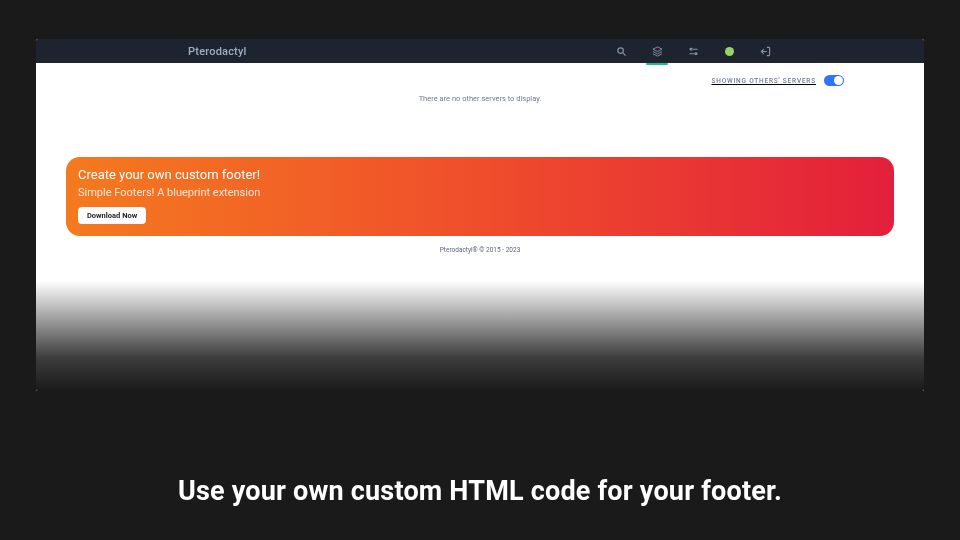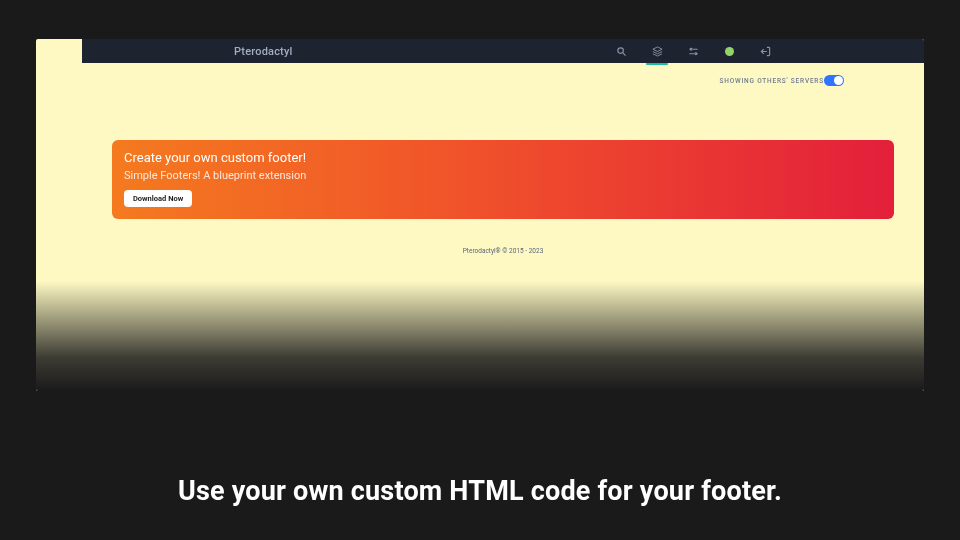--- a/index.html
+++ b/index.html
@@ -2,24 +2,23 @@
 <html><head>
 <meta charset="utf-8">
 <style>
   * { box-sizing: border-box; margin: 0; padding: 0; }
   html, body { width: 960px; height: 540px; background: #1a1a1a; font-family: -apple-system, BlinkMacSystemFont, "Segoe UI", Roboto, sans-serif; overflow: hidden; }
   .stage { position: absolute; inset: 0; background: #1a1a1a; }
   .panel-window {
     position: absolute;
     left: 36px; top: 39px;
     width: 888px; height: 352px;
-    background: #fef9c3;
+    background: #ffffff;
     border-radius: 2px;
     overflow: hidden;
-    padding-left: 46px;
   }
   .panel-fade {
     position: absolute;
     left: 0; right: 0; bottom: 0; height: 110px;
     background: linear-gradient(to bottom, rgba(26,26,26,0) 0%, rgba(26,26,26,0.85) 70%, #1a1a1a 100%);
     pointer-events: none;
   }
   
   .topbar {
     height: 24px;
@@ -63,21 +62,22 @@
   }
   
   .content {
     padding: 0 30px;
   }
   .toggle-row {
     display: flex;
     justify-content: flex-end;
     align-items: center;
     padding: 12px 50px 0 0;
-    gap: 0;
+    gap: 8px;
+    text-decoration: underline;
   }
   .toggle-label {
     color: #6e7a91;
     font-size: 6.5px;
     letter-spacing: .8px;
     font-weight: 500;
   }
   .toggle {
     width: 20px; height: 11px;
     background: #2f74ff;
@@ -91,21 +91,21 @@
   }
   .empty-msg {
     text-align: center;
     color: #6e7a91;
     font-size: 7.5px;
     margin-top: 8px;
   }
   
   .footer-banner {
     margin: 54px 0 0 0;
-    border-radius: 6px;
+    border-radius: 14px;
     padding: 10px 12px 12px 12px;
     background: linear-gradient(90deg, #f47a1f 0%, #f0522a 45%, #e31f3b 100%);
     color: #ffffff;
   }
   .footer-title {
     font-size: 13px;
     font-weight: 400;
   }
   .footer-sub {
     font-size: 11px;
@@ -119,21 +119,21 @@
     color: #1f1f1f;
     font-size: 7.5px;
     font-weight: 700;
     padding: 4px 9px;
     border-radius: 4px;
   }
   .copyright {
     text-align: center;
     color: #5b6578;
     font-size: 6.5px;
-    margin-top: 28px;
+    margin-top: 10px;
   }
   
   .caption {
     position: absolute;
     left: 0; right: 0;
     top: 475px;
     text-align: center;
     color: #ffffff;
     font-weight: 700;
     font-size: 27px;
@@ -192,20 +192,21 @@
 
     <div class="content">
 
       <div class="toggle-row">
         <span class="toggle-label">SHOWING OTHERS' SERVERS</span>
         <div class="toggle">
           <div class="knob"></div>
         </div>
       </div>
 
+      <div class="empty-msg">There are no other servers to display.</div>
 
       <div class="footer-banner">
         <div class="footer-title">Create your own custom footer!</div>
         <div class="footer-sub">Simple Footers! A blueprint extension</div>
         <div class="download-btn">Download Now</div>
       </div>
 
       <div class="copyright">Pterodactyl® © 2015 - 2023</div>
 
     </div>

